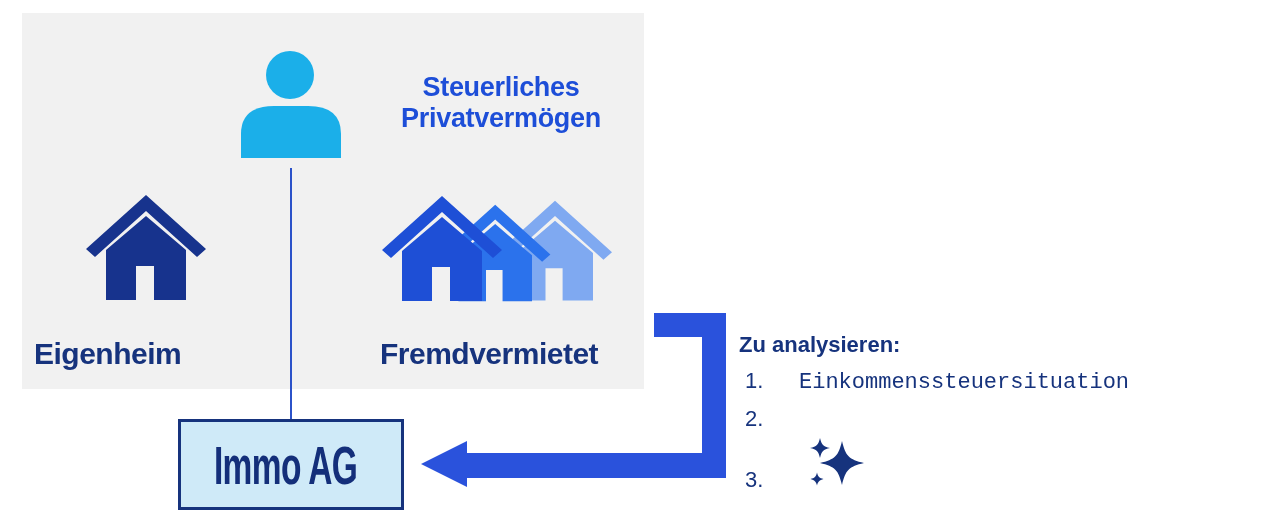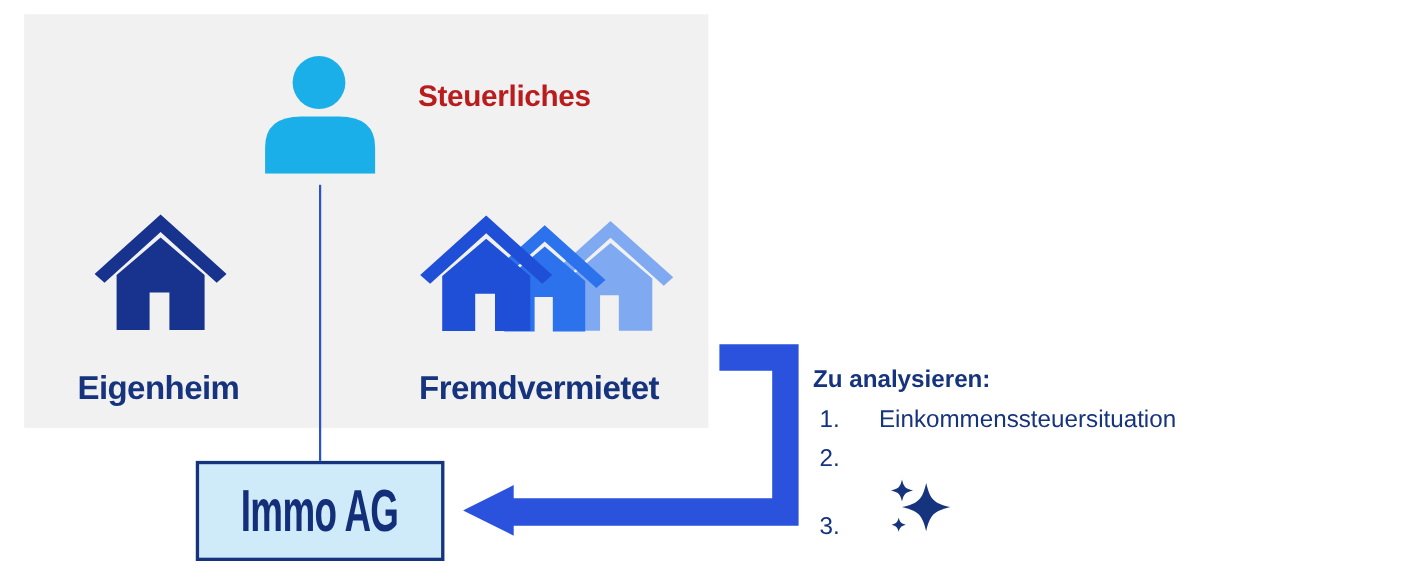--- a/index.html
+++ b/index.html
@@ -5,54 +5,54 @@
   html,body{margin:0;padding:0;background:#ffffff;}
   .canvas{
     position:relative;width:1280px;height:527px;background:#ffffff;overflow:hidden;
     font-family:"Liberation Sans","DejaVu Sans",sans-serif;
   }
   .abs{position:absolute;}
   .gray-panel{
     left:22px;top:13px;width:622px;height:376px;background:#f1f1f1;
   }
   .panel-title{
-    left:380px;top:72px;width:242px;
-    color:#b91c1c;font-size:27px;font-weight:bold;line-height:31px;letter-spacing:-0.3px;
+    left:380px;top:72px;width:242px;text-align:center;
+    color:#1d4ed8;font-size:27px;font-weight:bold;line-height:31px;letter-spacing:-0.3px;
   }
   .house-label{
-    top:337px;width:220px;text-align:center;
+    top:337px;width:220px;
     color:#16337d;font-size:30px;font-weight:bold;letter-spacing:-0.5px;
   }
   .label-eigenheim{left:34px;}
   .label-fremd{left:380px;}
   .connector-line{
     left:290px;top:168px;width:2px;height:251px;background:#2b52c9;
   }
   .immo-box{
     left:178px;top:419px;width:226px;height:91px;background:#cfeaf8;
     border:3px solid #16337d;box-sizing:border-box;
-    display:flex;align-items:center;justify-content:center;
+    display:flex;align-items:center;justify-content:flex-end;
   }
   .immo-label{
     color:#142f7a;font-size:54px;font-weight:bold;letter-spacing:-1px;
     transform:scaleX(0.62);transform-origin:center;white-space:nowrap;
   }
   .analysis{
     left:739px;top:327px;width:541px;color:#16337d;
   }
   .analysis-heading{
     font-size:22px;font-weight:bold;line-height:36px;
   }
   .analysis-row{
     display:flex;font-size:22px;line-height:36px;align-items:baseline;
   }
   .item-number{
     width:60px;padding-left:6px;box-sizing:border-box;flex:0 0 auto;
   }
-  .item-text{white-space:nowrap;}
+  .item-text{white-space:nowrap;font-family:Liberation Mono, monospace;}
   .sparkles{vertical-align:-14px;margin-left:10px;}
   svg{display:block;}
 </style>
 </head>
 <body>
 
 <div class="canvas">
 
   <svg width="0" height="0" style="position:absolute">
     <defs>
@@ -65,20 +65,21 @@
 
   <div class="abs gray-panel"></div>
 
   <svg class="abs" style="left:240px;top:50px" width="102" height="108" viewBox="0 0 102 108">
     <circle cx="50" cy="25" r="24" fill="#1bafe9"></circle>
     <path d="M1,108 L1,84 Q1,56 34,56 L68,56 Q101,56 101,84 L101,108 Z" fill="#1bafe9"></path>
   </svg>
 
   <div class="abs panel-title">
     <div>Steuerliches</div>
+    <div>Privatvermögen</div>
   </div>
 
   <svg class="abs" style="left:86px;top:192px;color:#17338d" width="120" height="112" viewBox="0 0 120 112">
     <use href="#house" fill="currentColor"></use>
   </svg>
 
   <svg class="abs" style="left:378px;top:192px" width="240" height="112" viewBox="0 0 240 112">
     <use href="#house" transform="translate(120,6) scale(0.95)" fill="#7fa9f1"></use>
     <use href="#house" transform="translate(62,10) scale(0.92)" fill="#2b72ec"></use>
     <use href="#house" transform="translate(4,1)" fill="#1e4fd6"></use>

